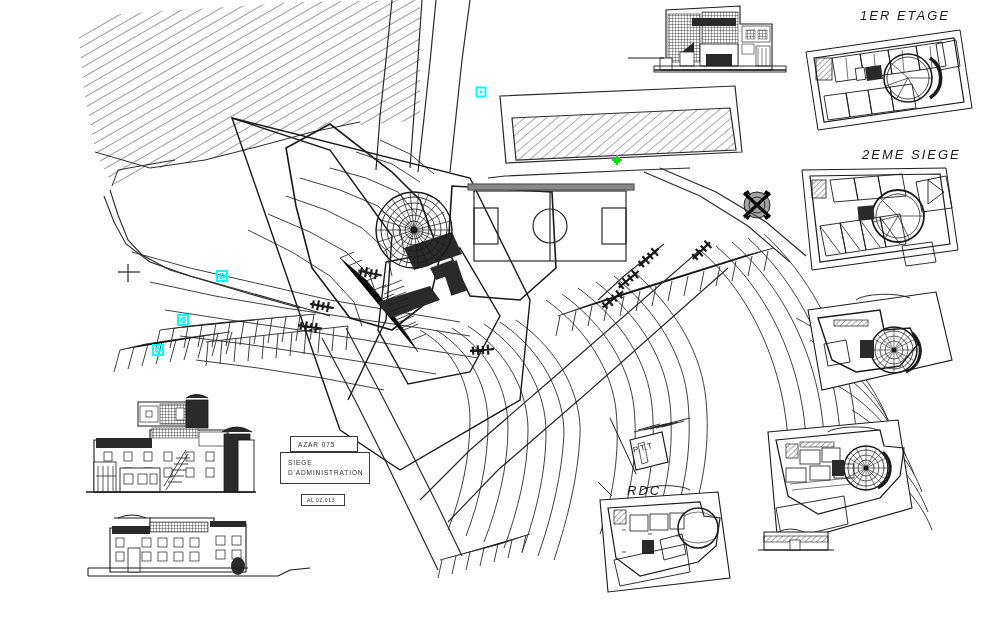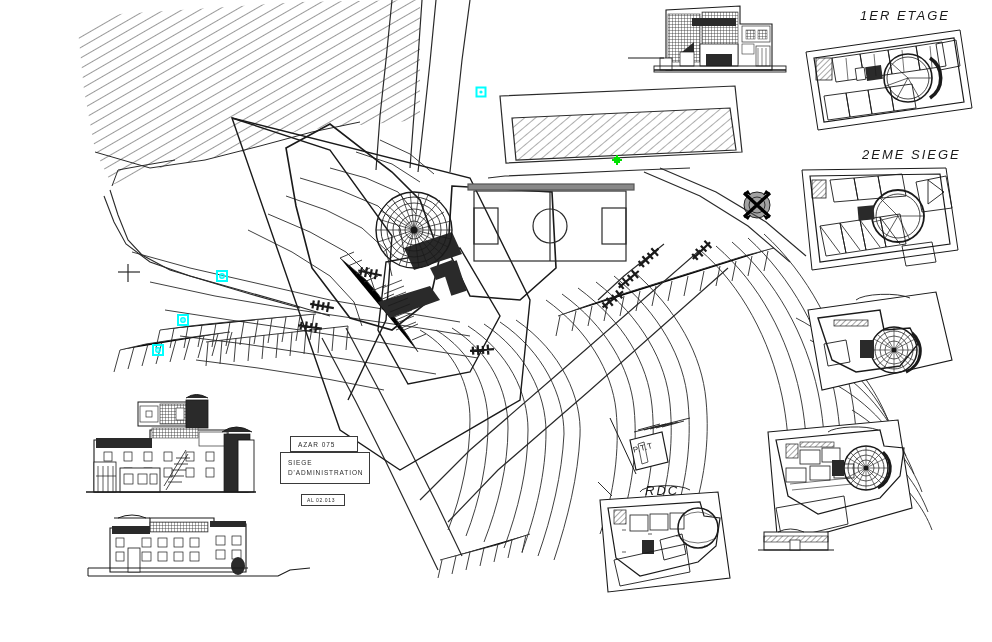--- a/index.html
+++ b/index.html
@@ -626,21 +626,21 @@
                  M676 536 L680 536 M704 546 L708 546"></path>
       </g>
       <path d="M598 482 L612 496" stroke="#1a1a1a" stroke-width="0.9" fill="none"></path>
     </g>
   </svg>
 
   <div class="lbl panel-title" style="left:860px; top:8px;">1ER ETAGE</div>
 
   <div class="lbl panel-title" style="left:862px; top:147px;">2EME SIEGE</div>
 
-  <div class="lbl panel-title" style="left:645px; top:483px;">RDC</div>
+  <div class="lbl panel-title" style="left:627px; top:483px;">RDC</div>
 
   <div class="lbl" style="left:632px; top:446px; font-size:8px; letter-spacing:.5px;
        transform:rotate(-14deg); transform-origin:left top;">P.T.T</div>
 
   <div>
     <div class="tb-box" style="left:290px; top:436px; width:68px; height:16px;"></div>
     <div class="tb-text" style="left:298px; top:441px;">AZAR 075</div>
 
     <div class="tb-box" style="left:280px; top:452px; width:90px; height:32px;"></div>
     <div class="tb-text" style="left:288px; top:459px;">SIEGE</div>

